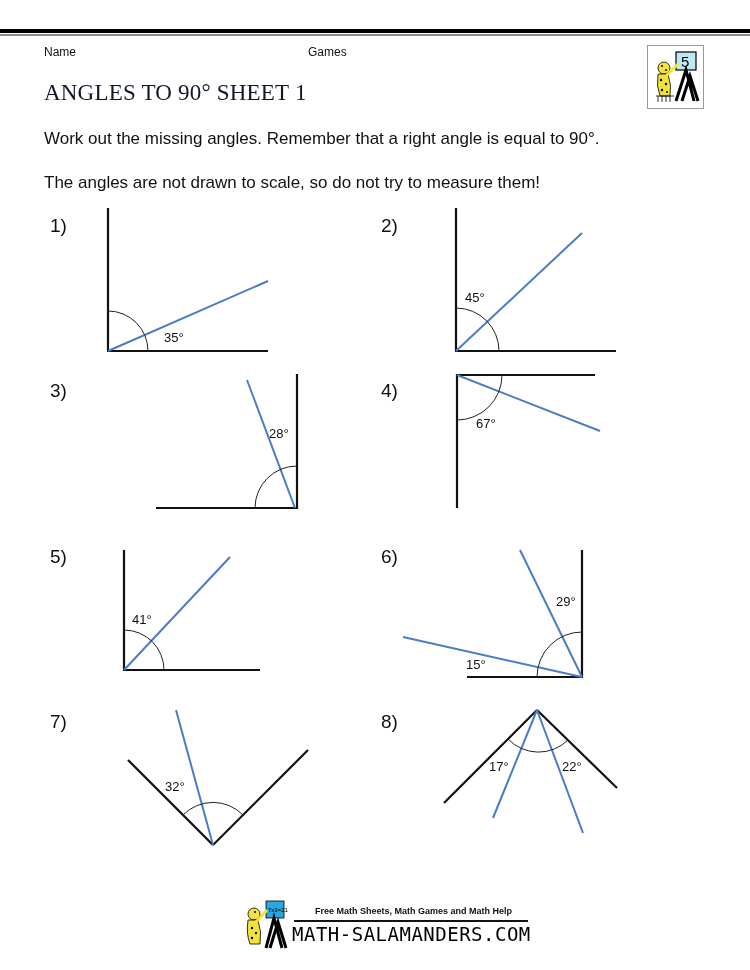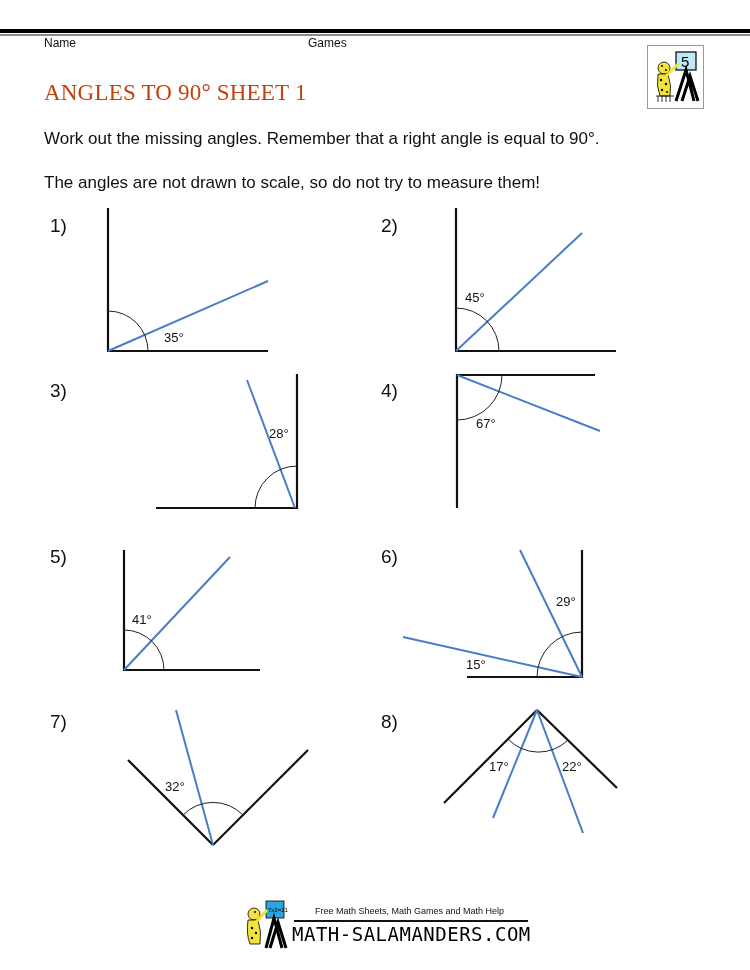--- a/index.html
+++ b/index.html
@@ -1,26 +1,26 @@
 <!DOCTYPE html>
 <html><head>
 <meta charset="utf-8">
 <style>
   html, body { margin: 0; padding: 0; background: #ffffff; }
   body { width: 750px; height: 970px; position: relative; overflow: hidden; font-family: "Liberation Sans", "DejaVu Sans", sans-serif; color: #111; }
   .topbar { position: absolute; left: 0; top: 29px; width: 750px; height: 4px; background: #000; }
   .topbar2 { position: absolute; left: 0; top: 34px; width: 750px; height: 2px; background: #8a8a8a; }
-  .label-small { position: absolute; top: 36px; font-size: 12px; color: #111; }
-  .title { position: absolute; left: 44px; top: 80px; font-family: "Liberation Serif", "DejaVu Serif", serif; font-size: 23px; color: #c2410c; letter-spacing: 0.2px; }
+  .label-small { position: absolute; top: 45px; font-size: 12px; color: #111; }
+  .title { position: absolute; left: 44px; top: 80px; font-family: "Liberation Serif", "DejaVu Serif", serif; font-size: 23px; color: #0f172a; letter-spacing: 0.2px; }
   .instr { position: absolute; left: 44px; font-size: 17px; color: #111; text-align: center; }
   .logo-box { position: absolute; left: 647px; top: 45px; width: 55px; height: 62px; border: 1px solid #999; background: #fff; }
   .num { position: absolute; font-size: 19px; color: #111; }
   .deg { font-family: "Liberation Sans", sans-serif; font-size: 13px; fill: #111; }
   svg.figs { position: absolute; left: 0; top: 0; }
-  .footer-tag { position: absolute; left: 315px; top: 906px; font-size: 9px; font-weight: normal; color: #111; }
+  .footer-tag { position: absolute; left: 315px; top: 906px; font-size: 9px; font-weight: bold; color: #111; }
   .footer-line { position: absolute; left: 294px; top: 920px; width: 234px; height: 2px; background: #111; }
   .footer-site { position: absolute; left: 292px; top: 923px; font-family: "DejaVu Sans Mono", monospace; font-weight: normal; font-size: 19px; letter-spacing: 0.5px; color: #000; }
   .footer-logo { position: absolute; left: 240px; top: 898px; width: 58px; height: 56px; }
 </style>
 </head>
 <body>
 
 <div class="topbar"></div>
 <div class="topbar2"></div>
 

